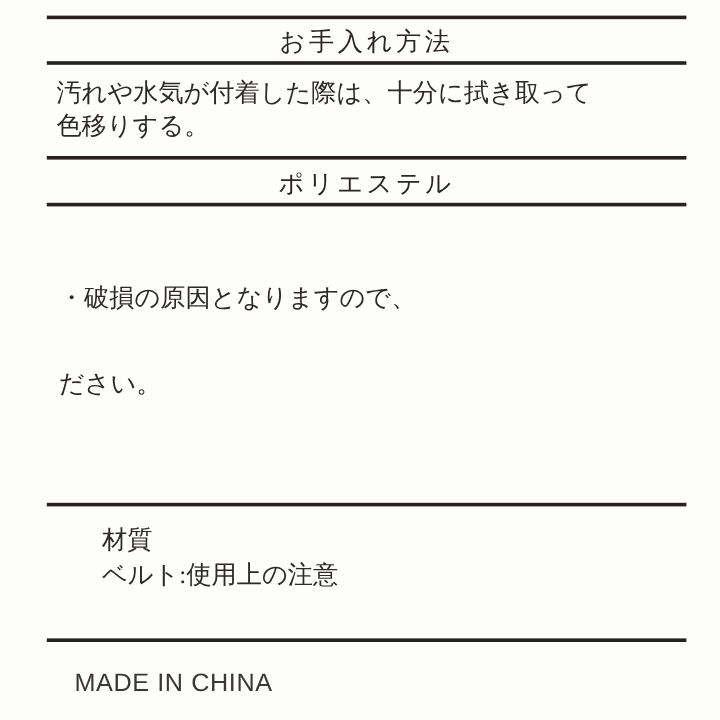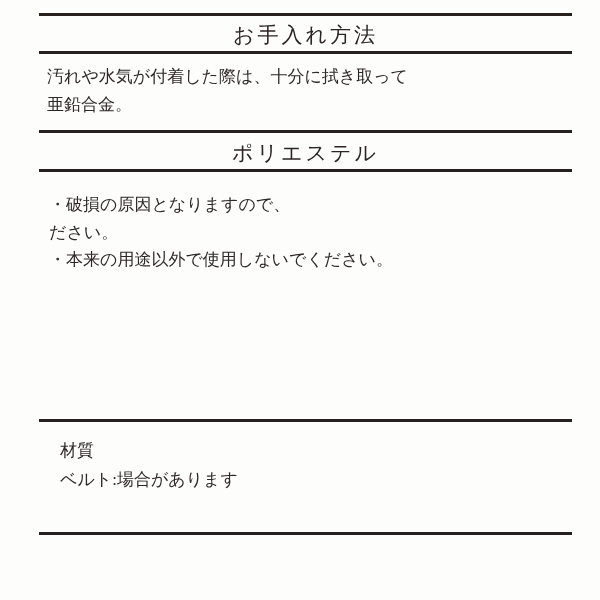--- a/index.html
+++ b/index.html
@@ -30,30 +30,32 @@
     text-align: center;
     font-size: 21px;
     letter-spacing: 3px;
     white-space: nowrap;
     color: #2b2523;
   }
   .textblock {
     position: absolute;
   }
   .tline {
-    font-size: 17px;
+    font-size: 21px;
     line-height: 28px;
     white-space: nowrap;
     font-family: Liberation Serif, serif;
   }
   .bullets .tline {
     line-height: 27.5px;
+    margin-top: 44px;
   }
   .materials .tline {
     line-height: 29px;
+    margin-left: 25px;
   }
   .origin {
     position: absolute;
     left: 62px;
     top: 558px;
     font-size: 21px;
     letter-spacing: 0.5px;
     white-space: nowrap;
     color: #3a3734;
   }
@@ -64,38 +66,38 @@
 <div class="label">
 
   <div class="rule" style="top:13px"></div>
 
   <div class="heading" style="top:21px">お手入れ方法</div>
 
   <div class="rule" style="top:51px"></div>
 
   <div class="textblock" style="left:47px; top:63px">
     <div class="tline">汚れや水気が付着した際は、十分に拭き取って</div>
-    <div class="tline">亜鉛合金。</div>
+    <div class="tline">色移りする。</div>
   </div>
 
   <div class="rule" style="top:130px"></div>
 
   <div class="heading" style="top:139px">ポリエステル</div>
 
   <div class="rule" style="top:169px"></div>
 
   <div class="textblock bullets" style="left:49px; top:191px">
     <div class="tline">・破損の原因となりますので、</div>
     <div class="tline">ださい。</div>
-    <div class="tline">・本来の用途以外で使用しないでください。</div>
   </div>
 
   <div class="rule" style="top:419px"></div>
 
   <div class="textblock materials" style="left:60px; top:436px">
     <div class="tline">材質</div>
-    <div class="tline">ベルト:場合があります</div>
+    <div class="tline">ベルト:使用上の注意</div>
   </div>
 
   <div class="rule" style="top:532px"></div>
 
+  <div class="origin">MADE IN CHINA</div>
 
 </div>
 
 </body></html>

